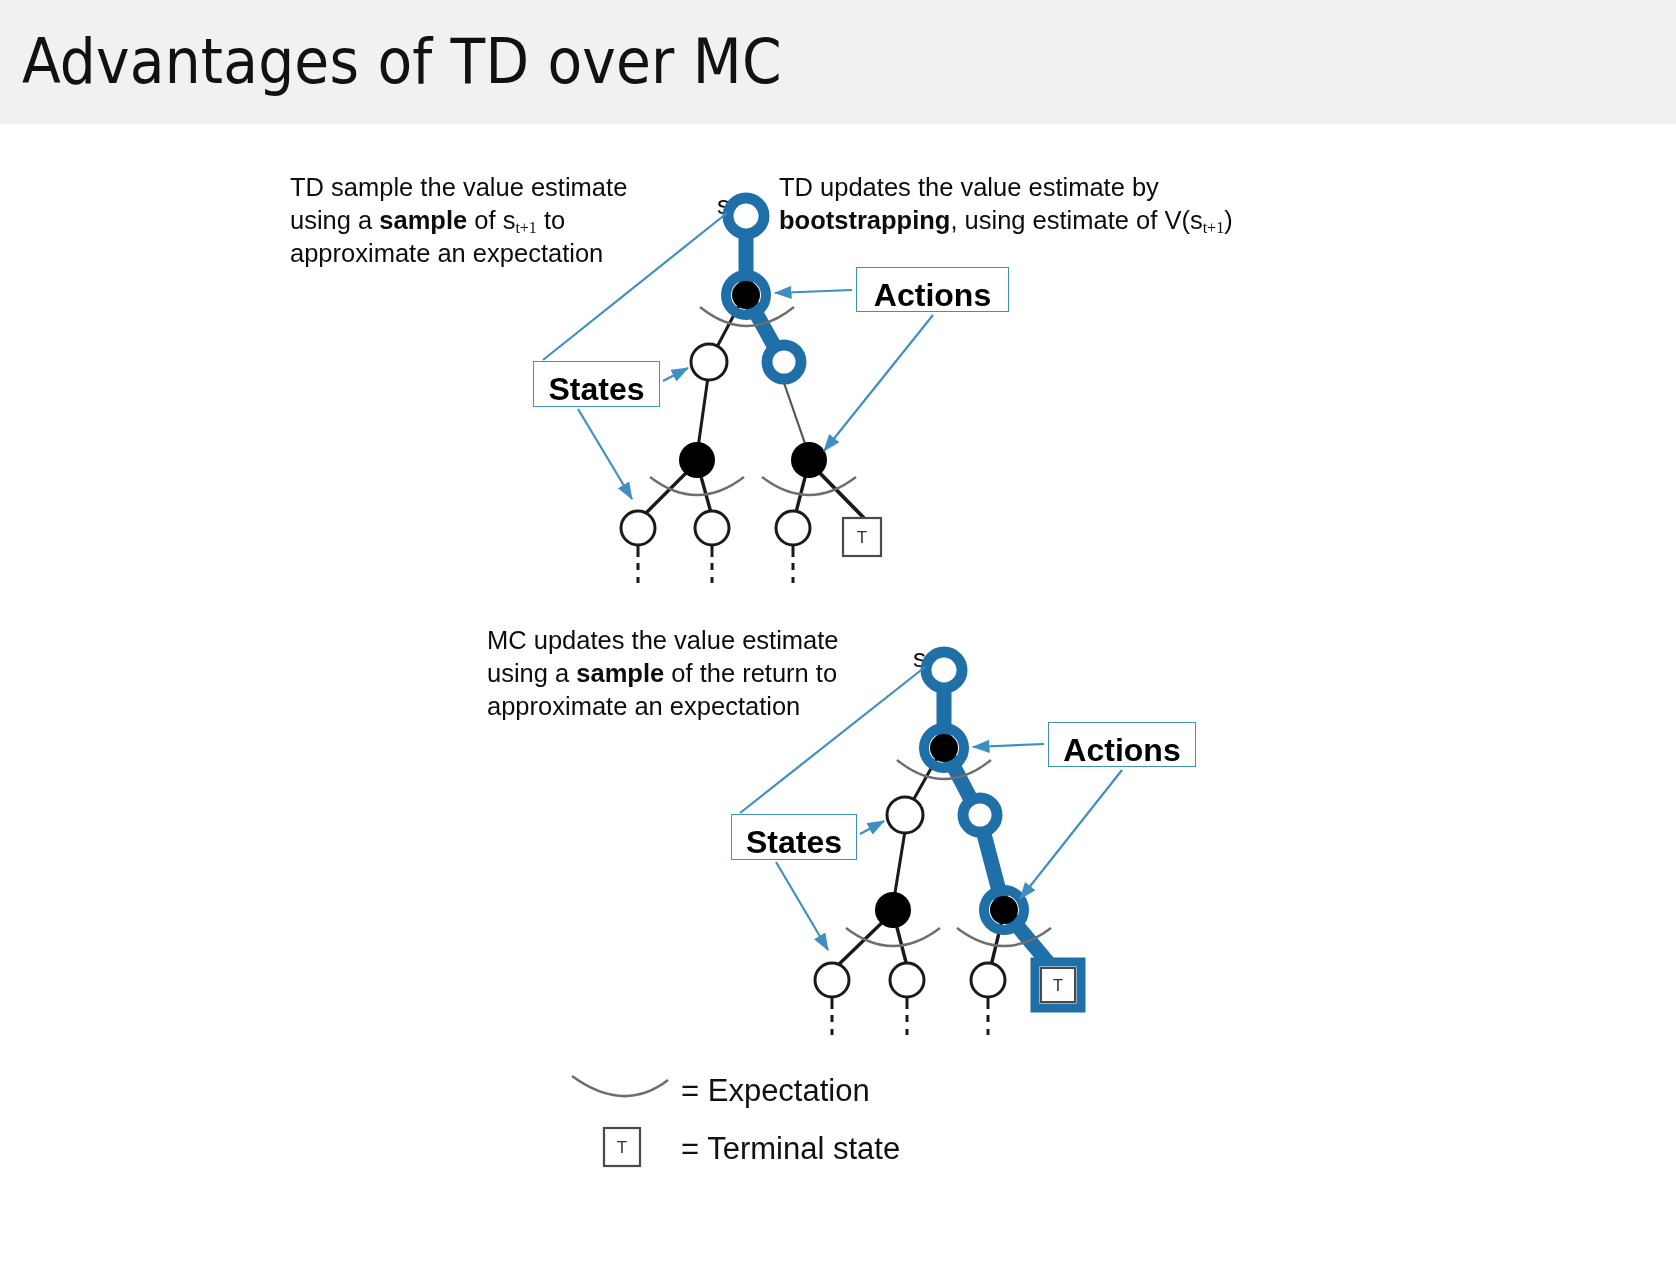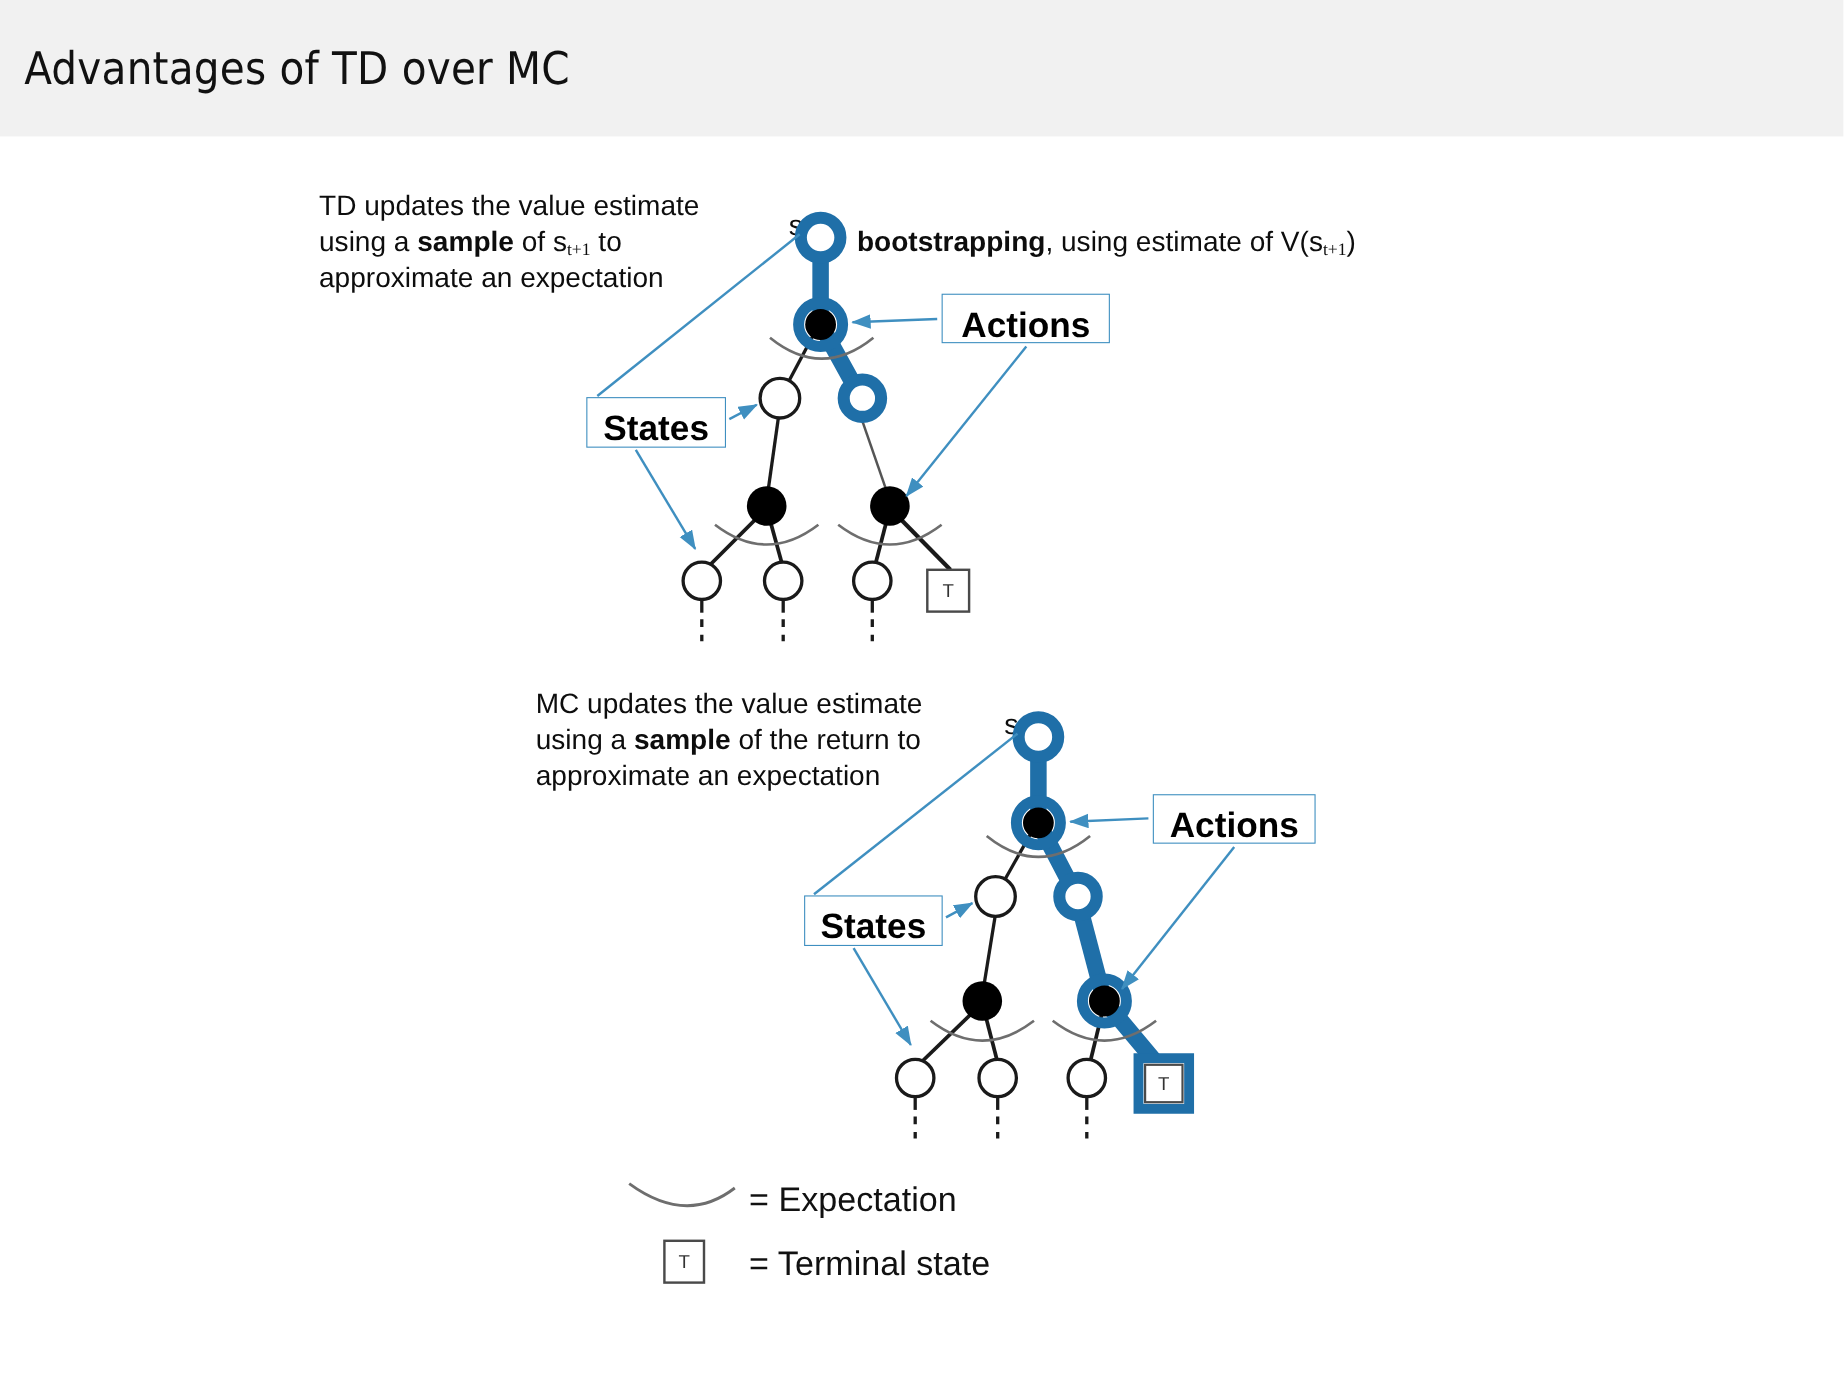--- a/index.html
+++ b/index.html
@@ -10,21 +10,21 @@
     overflow:hidden;
     position:relative;
   }
   
   #header-band{
     position:absolute;left:0;top:0;width:1676px;height:124px;
     background:#f1f1f1;
   }
   #page-title{
     position:absolute;left:22px;top:26px;
-    font-size:41px;line-height:72px;
+    font-size:63px;line-height:72px;
     font-weight:400;color:#111111;
     letter-spacing:.2px;
     font-family:"DejaVu Sans Condensed","Liberation Sans",sans-serif;
     white-space:nowrap;
   }
   
   .para{
     position:absolute;
     font-size:25.5px;line-height:33px;
     color:#0d0d0d;
@@ -64,27 +64,27 @@
     font-size:17px;fill:#333333;font-family:"Liberation Sans",sans-serif;
   }
 </style>
 </head>
 <body>
 
 <div id="header-band"></div>
 <div id="page-title">Advantages of TD over MC</div>
 
 <div class="para" style="left:290px;top:171px;width:400px;">
-  <span>TD updates the value estimate</span><br>
+  <span>TD sample the value estimate</span><br>
   <span>using a </span><b>sample</b><span> of s</span><sub>t+1</sub><span> to</span><br>
   <span>approximate an expectation</span>
 </div>
 
 <div class="para" style="left:779px;top:171px;width:520px;">
-  <br>
+  <span>TD updates the value estimate by</span><br>
   <b>bootstrapping</b><span>, using estimate of V(s</span><sub>t+1</sub><span>)</span>
 </div>
 
 <div class="para" style="left:487px;top:624px;width:400px;">
   <span>MC updates the value estimate</span><br>
   <span>using a </span><b>sample</b><span> of the return to</span><br>
   <span>approximate an expectation</span>
 </div>
 
 <div class="slabel" style="left:717px;top:190px;">s</div>

